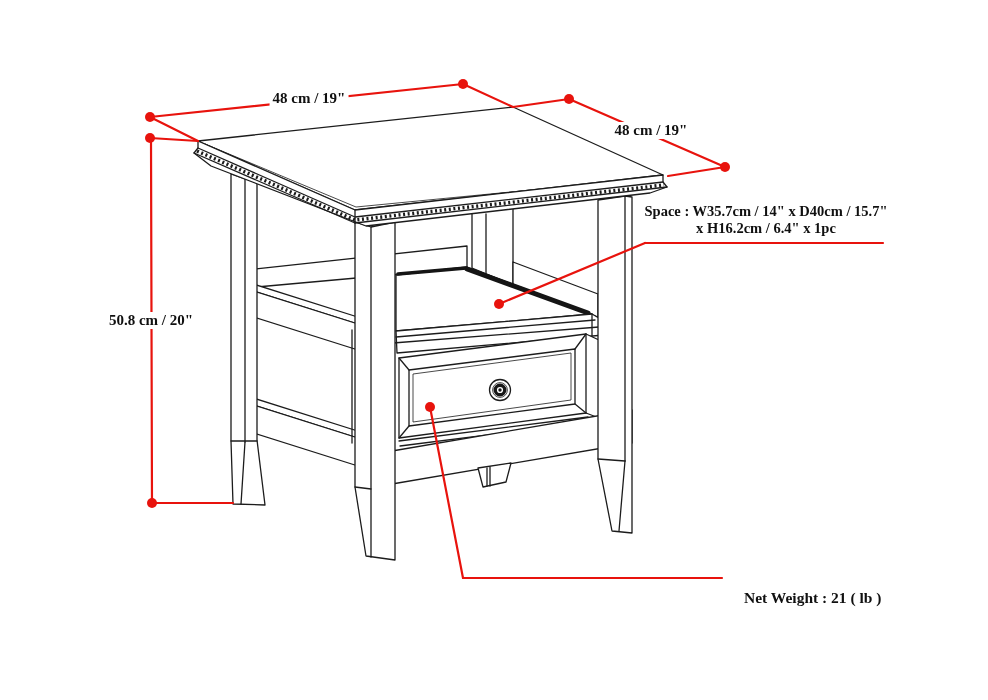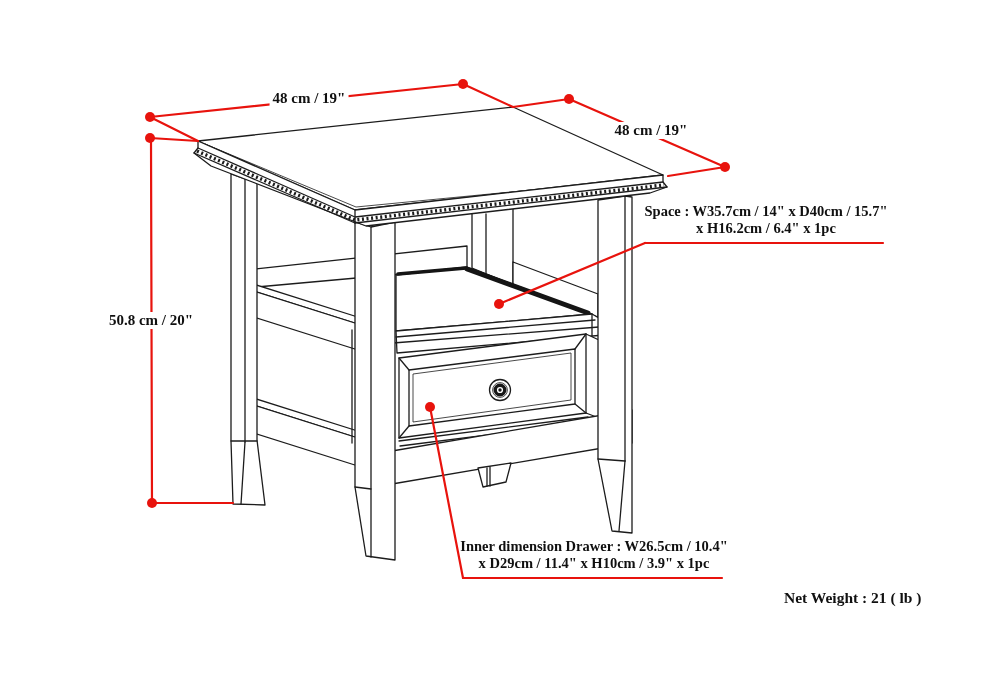--- a/index.html
+++ b/index.html
@@ -155,19 +155,15 @@
 
   <div class="lbl dim" style="left:651px;top:122px;">48 cm / 19"</div>
 
   <div class="lbl dim" style="left:151px;top:312px;">50.8 cm / 20"</div>
 
   <div class="lbl callout" style="left:766px;top:203px;">
     <div>Space : W35.7cm / 14" x D40cm / 15.7"</div>
     <div>x H16.2cm / 6.4" x 1pc</div>
   </div>
 
-  <div class="lbl callout" style="left:594px;top:538px;">
-    <div>Inner dimension Drawer : W26.5cm / 10.4"</div>
-    <div>x D29cm / 11.4" x H10cm / 3.9" x 1pc</div>
-  </div>
 
-  <div class="lbl net" style="left:784px;top:589px;text-align:center;">Net Weight : 21 ( lb )</div>
+  <div class="lbl net" style="left:744px;top:589px;text-align:center;">Net Weight : 21 ( lb )</div>
 </div>
 
 </body></html>

